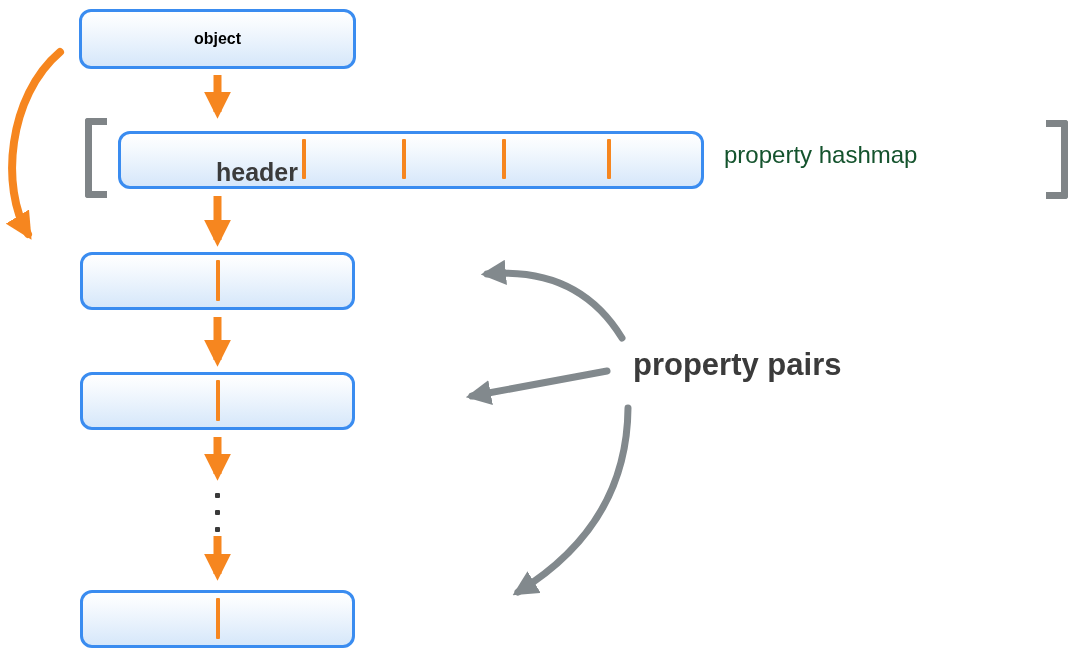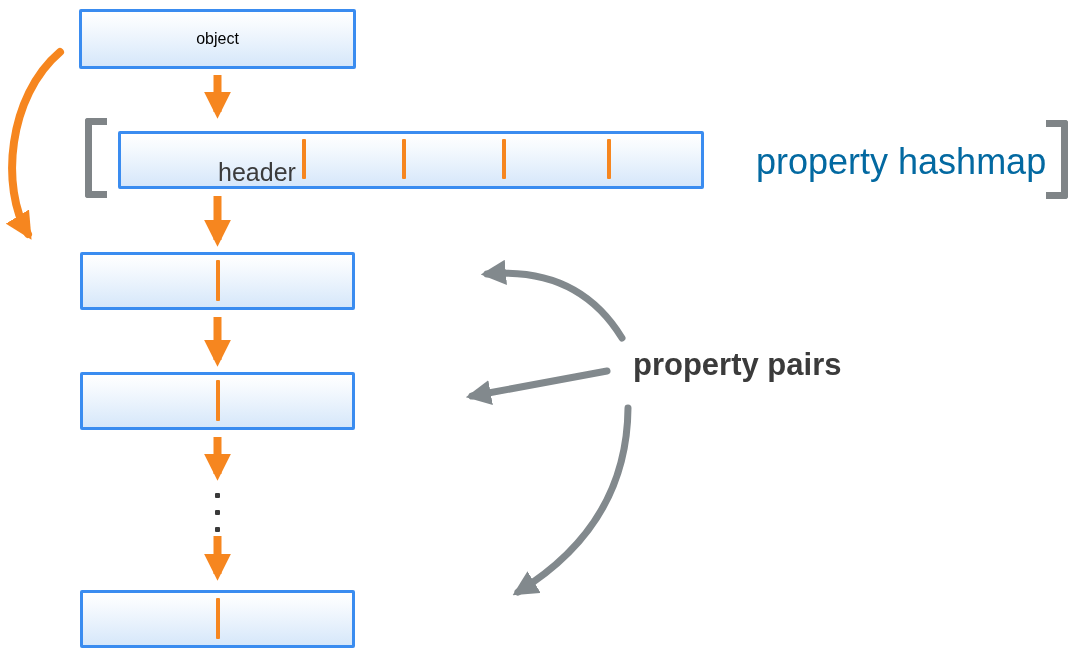--- a/index.html
+++ b/index.html
@@ -6,23 +6,24 @@
   #canvas{
     position:relative;
     width:1078px;height:656px;
     background:#ffffff;
     font-family:"Liberation Sans", sans-serif;
     overflow:hidden;
   }
   .box{
     position:absolute;
     border:3px solid #3a8cf0;
-    border-radius:2px;
+    border-radius:12px;
     background:linear-gradient(180deg,#ffffff 0%,#f6fafe 25%,#d6e7fa 100%);
     box-sizing:border-box;
+    font-weight:bold;
   }
   #object-box{left:79px;top:9px;width:277px;height:60px;
     display:flex;align-items:center;justify-content:center;}
   #header-box{left:118px;top:131px;width:586px;height:58px;}
   #header-label-cell{
     position:absolute;left:0;top:12px;width:184px;height:52px;
     display:flex;align-items:center;justify-content:center;
     color:#3b3b3b;font-size:25px;padding-left:44px;
   }
   .hdr-divider{
@@ -44,21 +45,21 @@
   }
   #bracket-right{
     left:1046px;top:120px;width:22px;height:79px;
     border-right:7px solid #7f8487;
     border-top:7px solid #7f8487;
     border-bottom:7px solid #7f8487;
     border-radius:0 3px 3px 0;
   }
   #hashmap-caption{
     position:absolute;left:724px;top:142px;
-    color:#0369a1;font-size:36px;line-height:1.1;white-space:nowrap;margin-left:32px;
+    color:#14532d;font-size:24px;line-height:1.1;white-space:nowrap;
   }
   #pairs-caption{
     position:absolute;left:633px;top:348px;
     color:#3b3b3b;font-size:31px;line-height:1.1;white-space:nowrap;font-weight:bold;
   }
   .dot{
     position:absolute;left:215px;width:5px;height:5px;
     background:#3a3a3a;border-radius:1px;
   }
   #dot-1{top:493px;} #dot-2{top:510px;} #dot-3{top:527px;}

